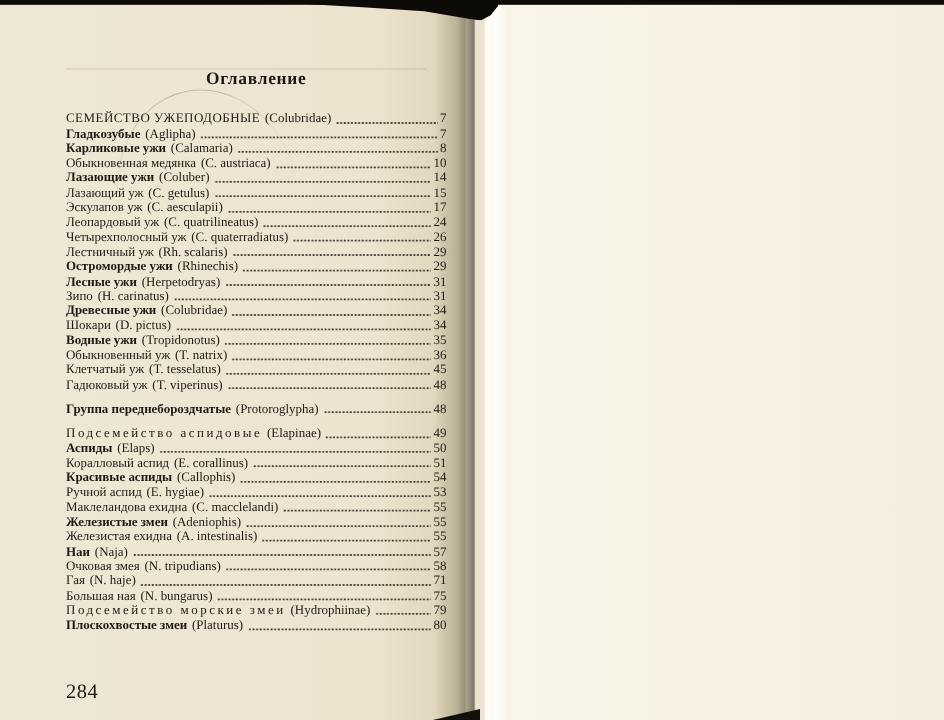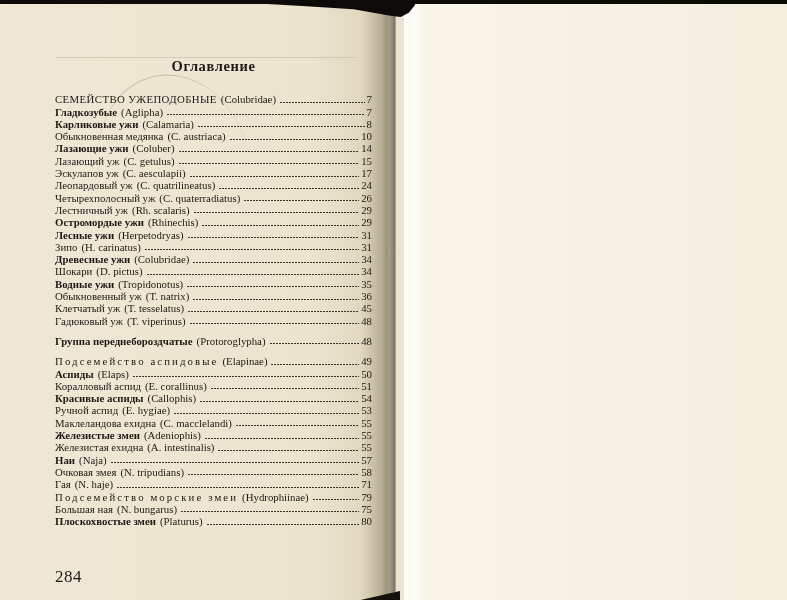--- a/index.html
+++ b/index.html
@@ -260,31 +260,31 @@
           <span class="la">(N. tripudians)</span>
           <span class="leader"></span>
           <span class="pg">58</span>
         </div>
         <div class="row normal">
           <span class="ru">Гая</span>
           <span class="la">(N. haje)</span>
           <span class="leader"></span>
           <span class="pg">71</span>
         </div>
+        <div class="row normal">
+          <span class="ru">Большая ная</span>
+          <span class="la">(N. bungarus)</span>
+          <span class="leader"></span>
+          <span class="pg">75</span>
+        </div>
         <div class="row spaced">
           <span class="ru">Подсемейство морские змеи</span>
           <span class="la">(Hydrophiinae)</span>
           <span class="leader"></span>
           <span class="pg">79</span>
-        </div>
-        <div class="row normal">
-          <span class="ru">Большая ная</span>
-          <span class="la">(N. bungarus)</span>
-          <span class="leader"></span>
-          <span class="pg">75</span>
         </div>
         <div class="row bold">
           <span class="ru">Плоскохвостые змеи</span>
           <span class="la">(Platurus)</span>
           <span class="leader"></span>
           <span class="pg">80</span>
         </div>
       </div>
   </div>
   <div class="folio" id="folio-left">284</div>

